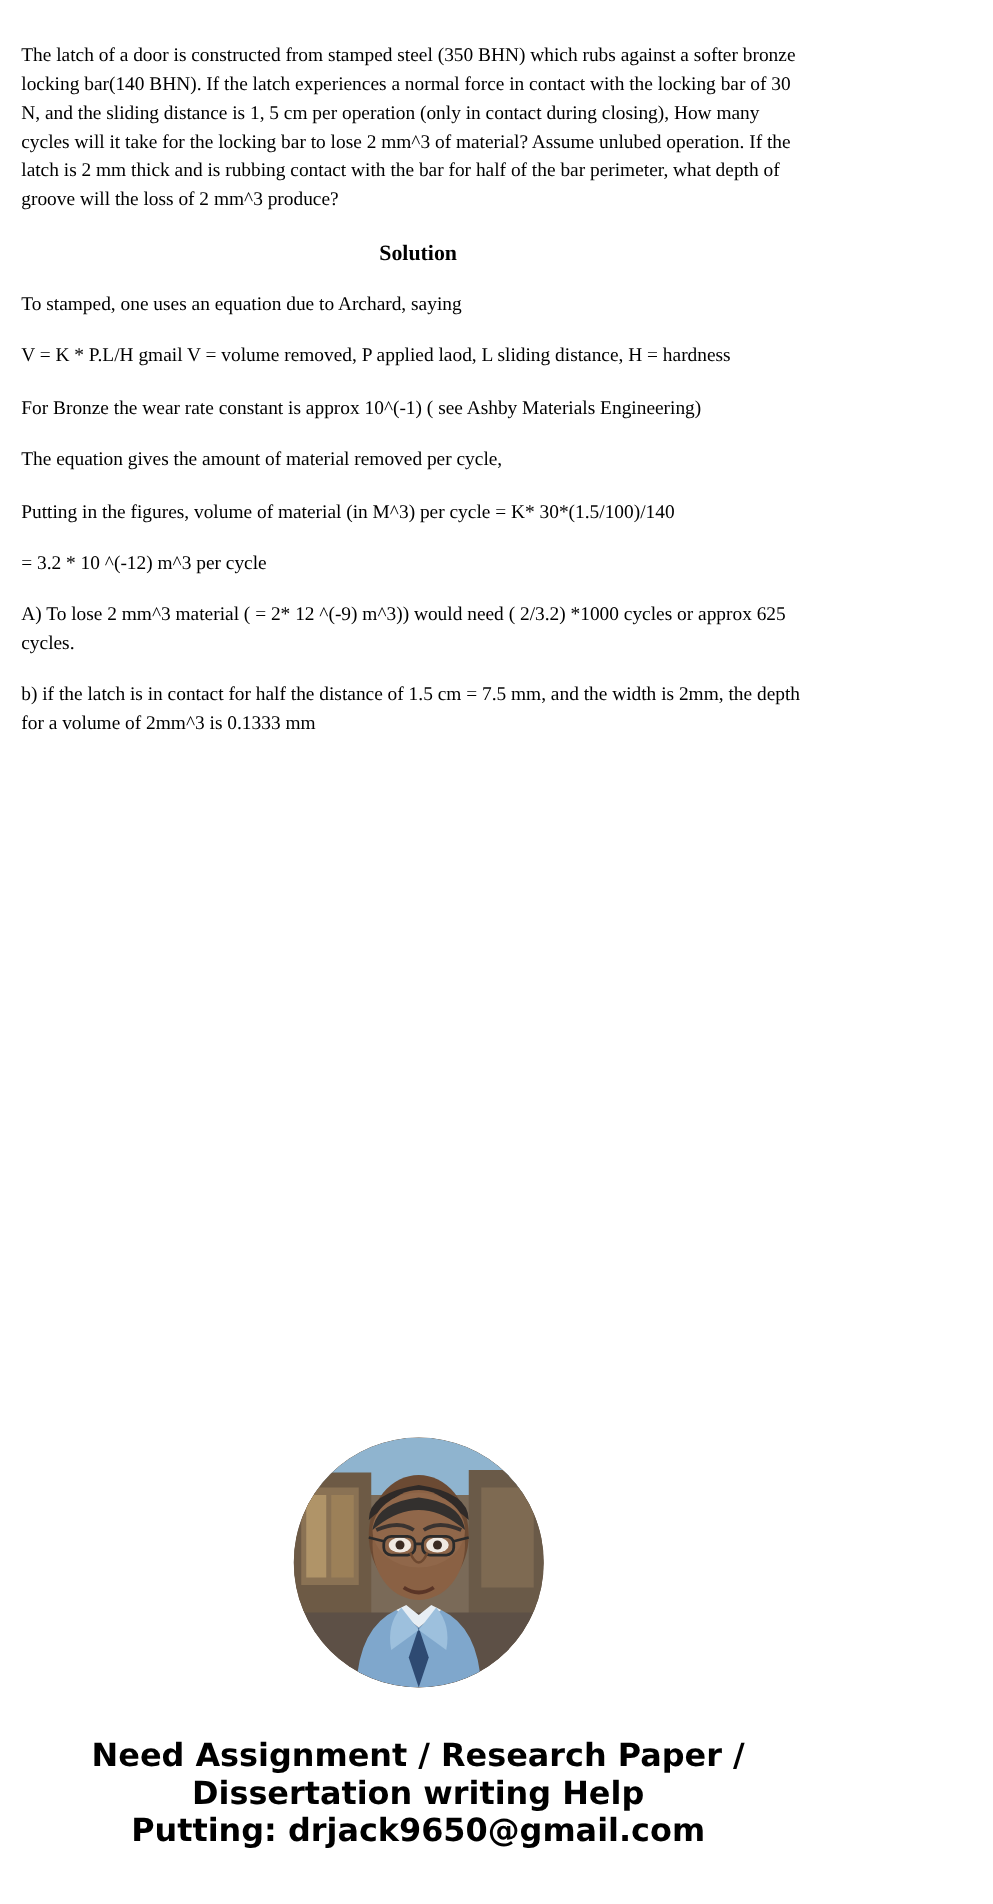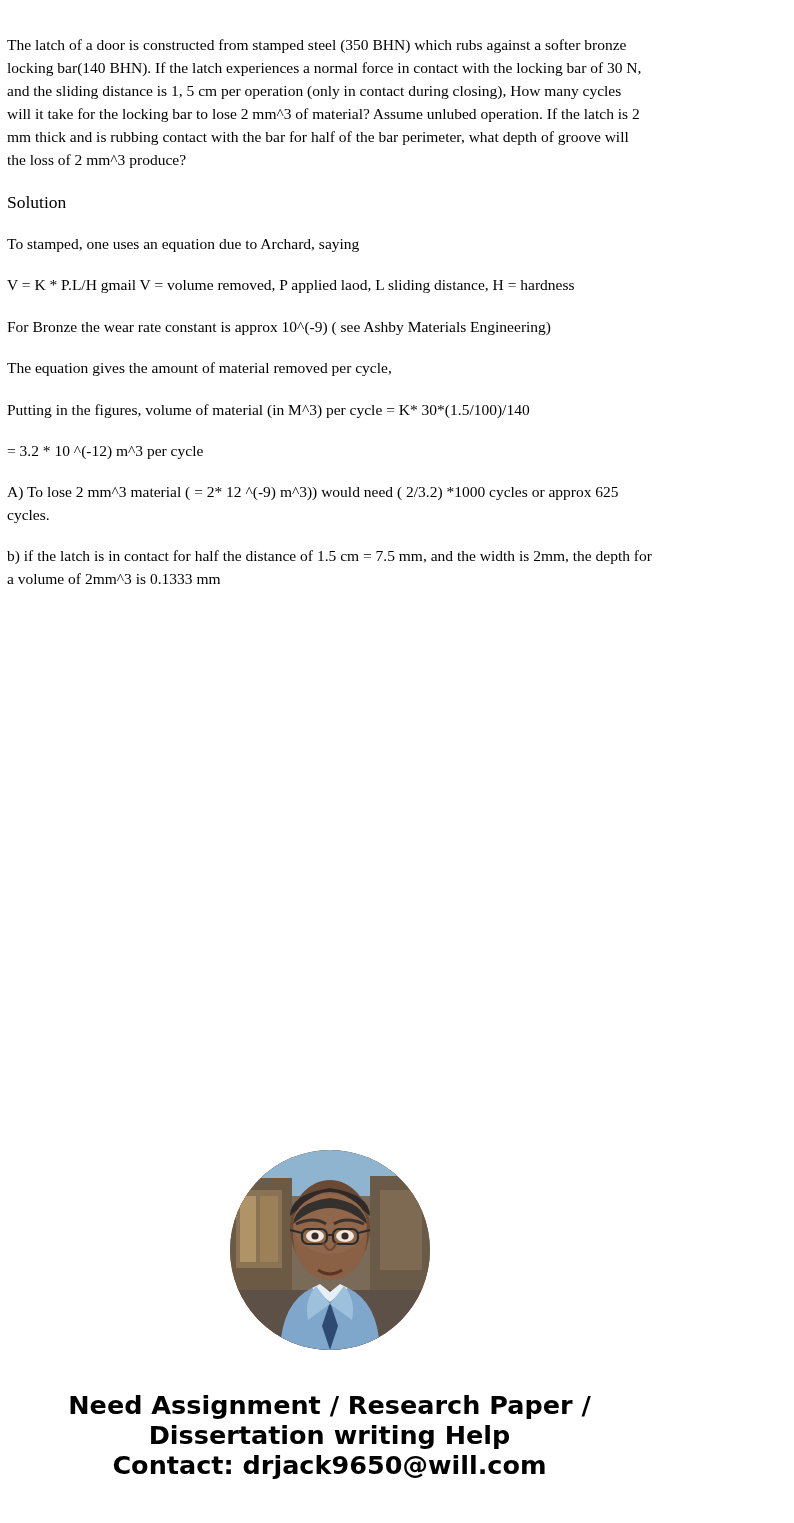--- a/index.html
+++ b/index.html
@@ -11,39 +11,40 @@
     width: 794px;
     min-height: 1523px;
     font-family: "Liberation Serif", "DejaVu Serif", serif;
     color: #000000;
     position: relative;
   }
   .page {
     width: 668px;
     min-height: 1523px;
     box-sizing: border-box;
-    padding: 34px 16px 0 7px;
+    padding: 34px 16px 0 17px;
     position: relative;
   }
   .para {
     font-size: 15.5px;
     line-height: 1.48;
     margin: 0 0 18px 0;
     text-align: left;
   }
   .intro {
     margin-bottom: 20px;
     padding-right: 10px;
   }
   h2.solution-heading {
     font-family: "Liberation Serif", "DejaVu Serif", serif;
     font-size: 17.5px;
-    font-weight: normal;
+    font-weight: bold;
     margin: 0 0 20px 0;
     line-height: 1.2;
+    text-align: center;
   }
   .body-line {
     font-size: 15.5px;
     line-height: 1.45;
     margin: 0 0 19px 0;
   }
   .image-block {
     margin-top: 560px;
     display: flex;
     justify-content: center;
@@ -82,21 +83,21 @@
 <body>
 
 <div class="page">
 
   <p class="para intro">The latch of a door is constructed from stamped steel (350 BHN) which rubs against a softer bronze locking bar(140 BHN). If the latch experiences a normal force in contact with the locking bar of 30 N, and the sliding distance is 1, 5 cm per operation (only in contact during closing), How many cycles will it take for the locking bar to lose 2 mm^3 of material? Assume unlubed operation. If the latch is 2 mm thick and is rubbing contact with the bar for half of the bar perimeter, what depth of groove will the loss of 2 mm^3 produce?</p>
 
   <h2 class="solution-heading">Solution</h2>
 
   <p class="body-line">To stamped, one uses an equation due to Archard, saying</p>
   <p class="body-line">V = K * P.L/H gmail V = volume removed, P applied laod, L sliding distance, H = hardness</p>
-  <p class="body-line">For Bronze the wear rate constant is approx 10^(-9) ( see Ashby Materials Engineering)</p>
+  <p class="body-line">For Bronze the wear rate constant is approx 10^(-1) ( see Ashby Materials Engineering)</p>
   <p class="body-line">The equation gives the amount of material removed per cycle,</p>
   <p class="body-line">Putting in the figures, volume of material (in M^3) per cycle = K* 30*(1.5/100)/140</p>
   <p class="body-line">= 3.2 * 10 ^(-12) m^3 per cycle</p>
   <p class="body-line">A) To lose 2 mm^3 material ( = 2* 12 ^(-9) m^3)) would need ( 2/3.2) *1000 cycles or approx 625 cycles.</p>
   <p class="body-line">b) if the latch is in contact for half the distance of 1.5 cm = 7.5 mm, and the width is 2mm, the depth for a volume of 2mm^3 is 0.1333 mm</p>
 
   <div class="image-block">
     <div class="avatar">
       <svg width="200" height="200" viewBox="0 0 200 200">
         <defs>
@@ -139,16 +140,16 @@
           <path d="M100 152 L92 176 L100 200 L108 176 Z" fill="#2e4a72"></path>
           <path d="M86 136 L100 154 L78 170 Q74 150 86 136 Z" fill="#9dc0dd"></path>
           <path d="M114 136 L100 154 L122 170 Q126 150 114 136 Z" fill="#9dc0dd"></path>
         </g>
       </svg>
     </div>
   </div>
 
   <div class="footer">
     <span class="line1">Need Assignment / Research Paper / Dissertation writing Help</span>
-    <span class="line2">Contact: drjack9650@will.com</span>
+    <span class="line2">Putting: drjack9650@gmail.com</span>
   </div>
 
 </div>
 
 </body></html>

